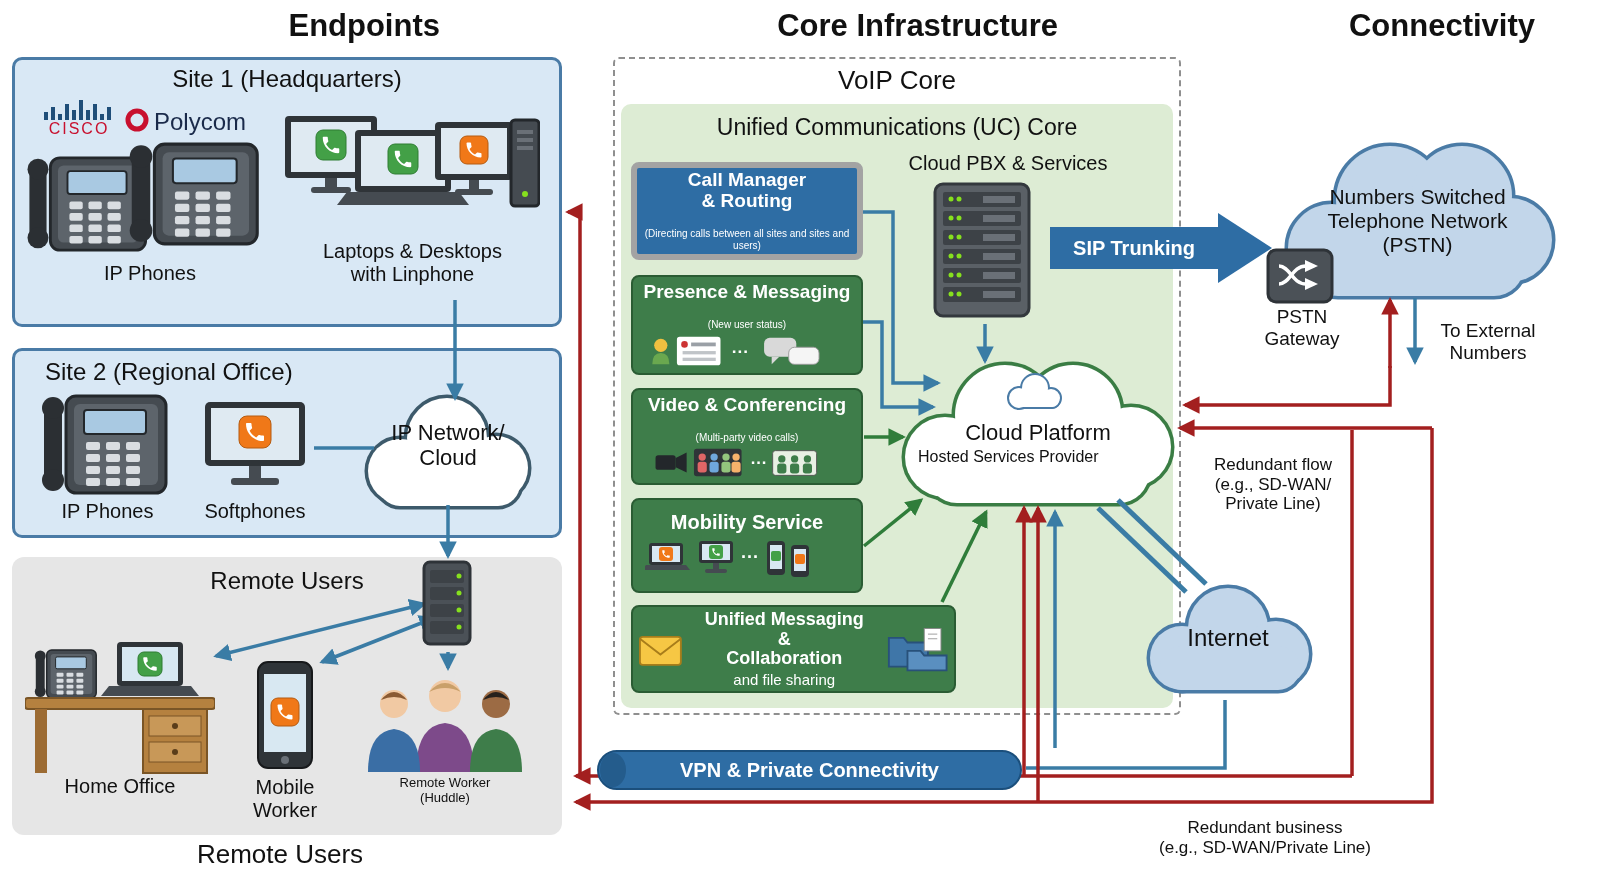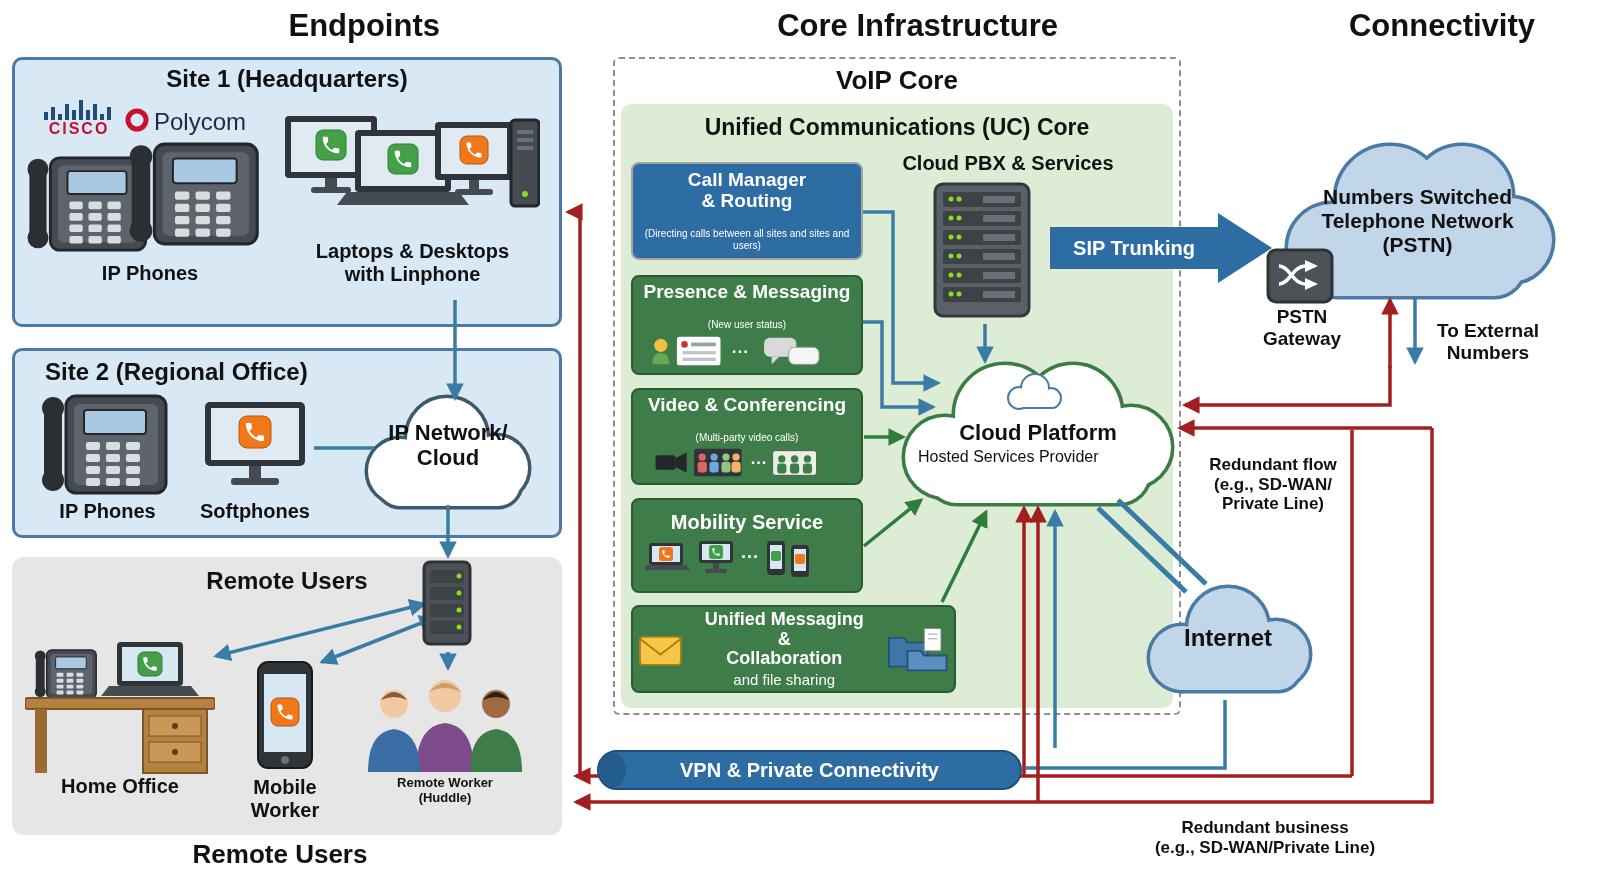--- a/index.html
+++ b/index.html
@@ -4,22 +4,22 @@
 <style>
   *{margin:0;padding:0;box-sizing:border-box}
   body{font-family:"Liberation Sans",sans-serif;background:#fff;color:#111}
   #canvas{position:relative;width:1600px;height:893px;background:#fff;overflow:hidden}
   .abs{position:absolute}
   .hdr{font-size:31px;font-weight:bold;text-align:right}
   .sitebox{background:#d9e8f5;border:3px solid #4a7ba6;border-radius:10px}
   .graybox{background:#e6e6e6;border-radius:12px}
   .dashbox{border:2px dashed #8f8f8f;border-radius:6px;background:#fff}
   .ucbg{background:#ddecd4;border-radius:10px}
-  .lbl{font-weight:bold;text-align:center;line-height:1.15}
-  .bluebox{background:#2e6da4;border:2px solid #a3a3a3;border-radius:8px;color:#fff;text-align:center;
+  .lbl{font-weight:normal;text-align:center;line-height:1.15}
+  .bluebox{background:#2e6da4;border:6px solid #a3a3a3;border-radius:8px;color:#fff;text-align:center;
            display:flex;flex-direction:column;align-items:center;justify-content:center;padding:5px 6px}
   .greenbox{background:#3e7d4a;border:2px solid #2a5c33;border-radius:8px;color:#fff;text-align:center;
            display:flex;flex-direction:column;align-items:center;justify-content:center;padding:5px 6px}
   .bx-title{font-size:19px;font-weight:bold;line-height:1.1}
   .bx-sub{font-size:10px;line-height:1.2;margin-top:16px}
   .cyl{background:#2e6da4;border:2px solid #1b4f7c;border-radius:20px/50%;color:#fff;font-weight:bold;
        font-size:20px;display:flex;align-items:center;justify-content:center}
   .cap{position:absolute;left:1px;top:1px;bottom:1px;width:26px;border-radius:50%;background:#245c8c}
   .sip-rect{background:#2e6da4;color:#fff;font-weight:bold;font-size:20px;display:flex;align-items:center;justify-content:center}
   .sip-tri{width:0;height:0;border-top:35px solid transparent;border-bottom:35px solid transparent;border-left:54px solid #2e6da4}

